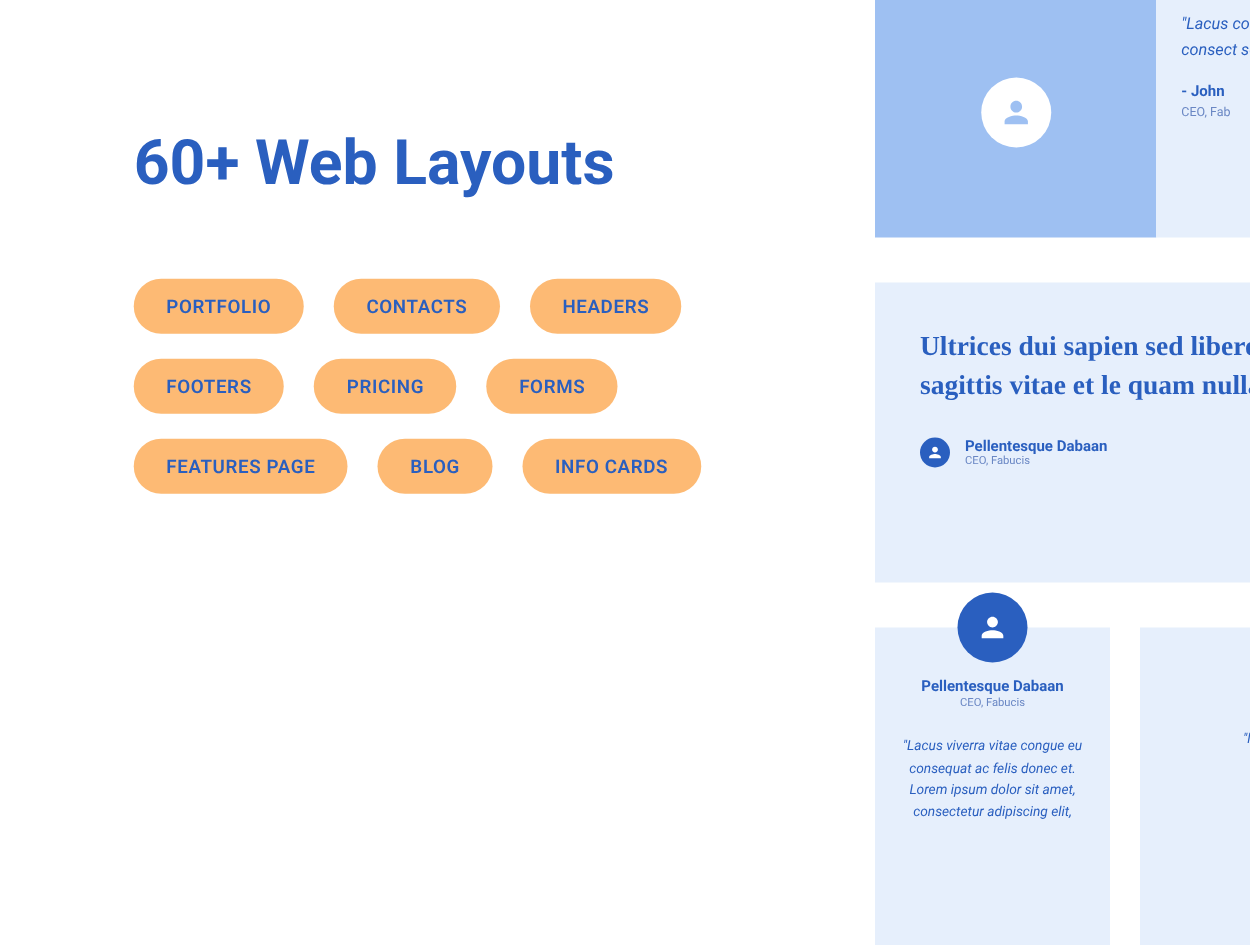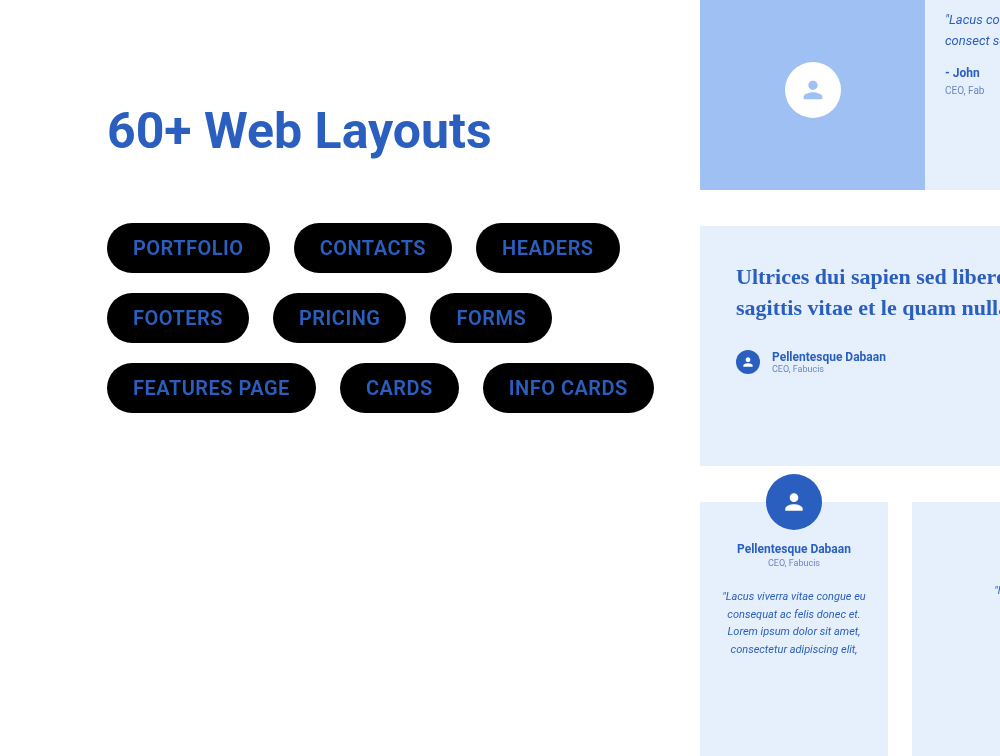--- a/index.html
+++ b/index.html
@@ -27,24 +27,24 @@
       line-height: 1.25;
       margin-bottom: 60px;
     }
     .pills {
       display: flex;
       flex-wrap: wrap;
       gap: 20px 24px;
       max-width: 560px;
     }
     .pill {
-      background: #000000;
+      background: #fdba74;
       color: #2a5fbf;
       font-weight: 600;
-      font-size: 20px;
+      font-size: 15px;
       letter-spacing: 0.5px;
       padding: 13px 26px;
       border-radius: 999px;
       cursor: pointer;
       text-align: center;
     }
 
     
     .right {
       position: absolute;
@@ -188,21 +188,21 @@
     <div>60+ Web Layouts</div>
   </div>
   <div class="pills">
       <div class="pill">PORTFOLIO</div>
       <div class="pill">CONTACTS</div>
       <div class="pill">HEADERS</div>
       <div class="pill">FOOTERS</div>
       <div class="pill">PRICING</div>
       <div class="pill">FORMS</div>
       <div class="pill">FEATURES PAGE</div>
-      <div class="pill">CARDS</div>
+      <div class="pill">BLOG</div>
       <div class="pill">INFO CARDS</div>
     </div>
 </div>
 
 <div class="right">
 
   <div class="card-top">
     <div class="card-top-left">
       <div class="avatar-circle-big">
         <svg class="icon-light" width="28" height="28" viewBox="0 0 24 24">

